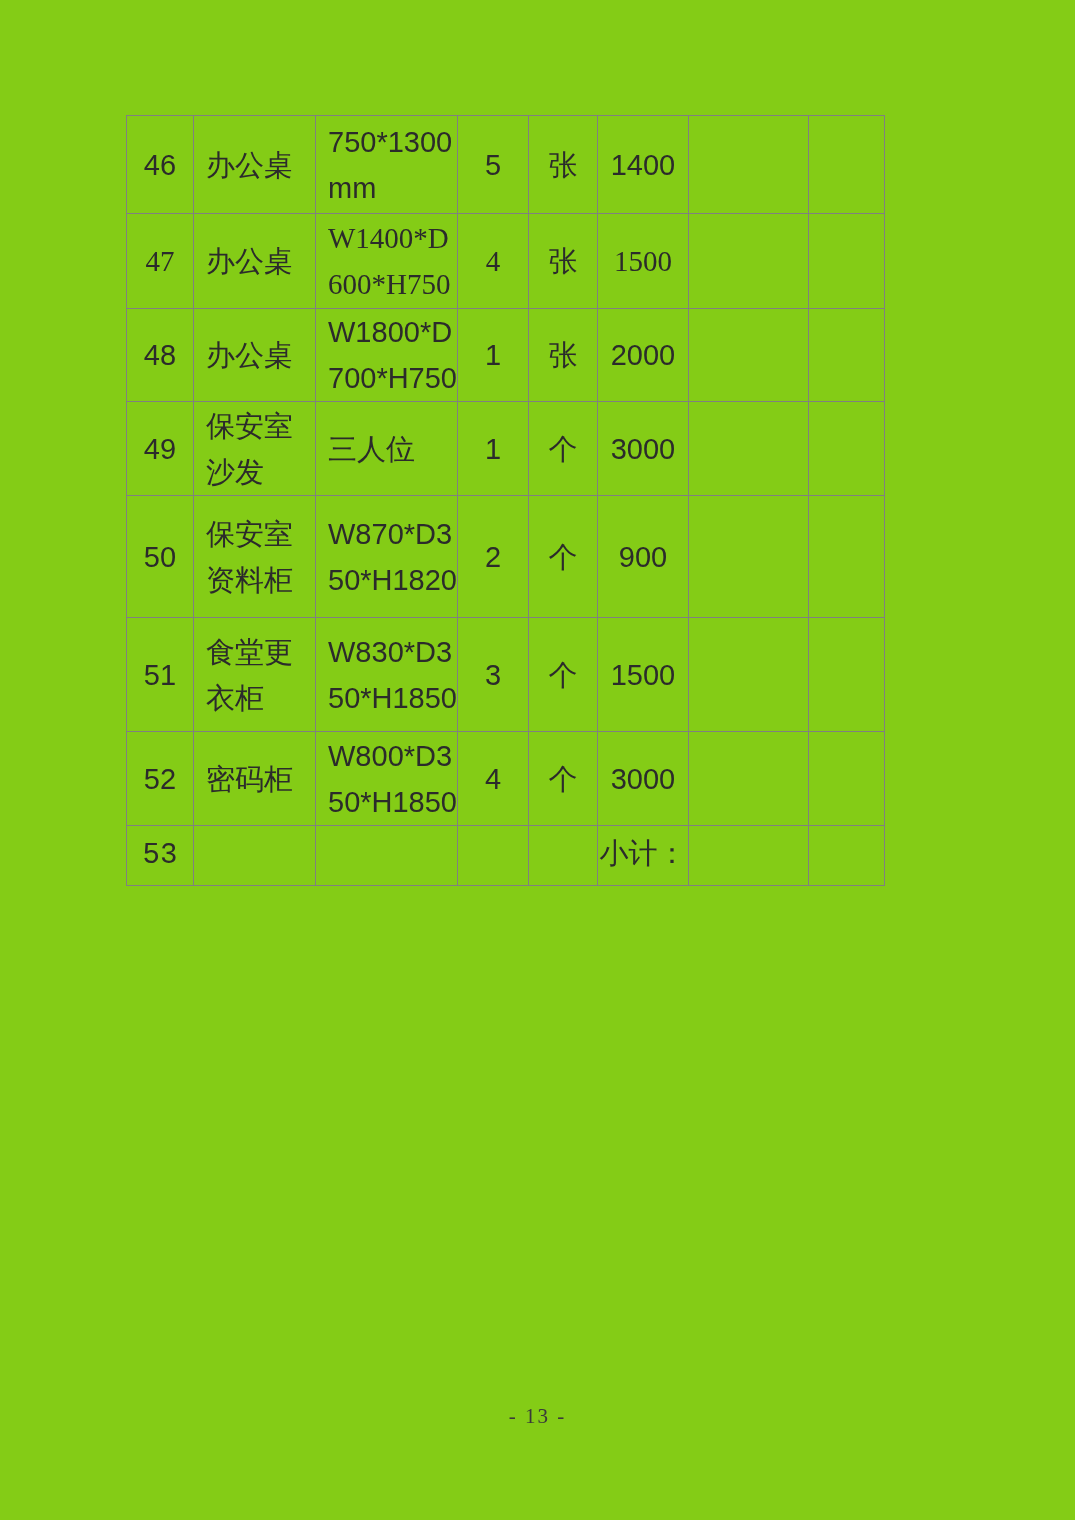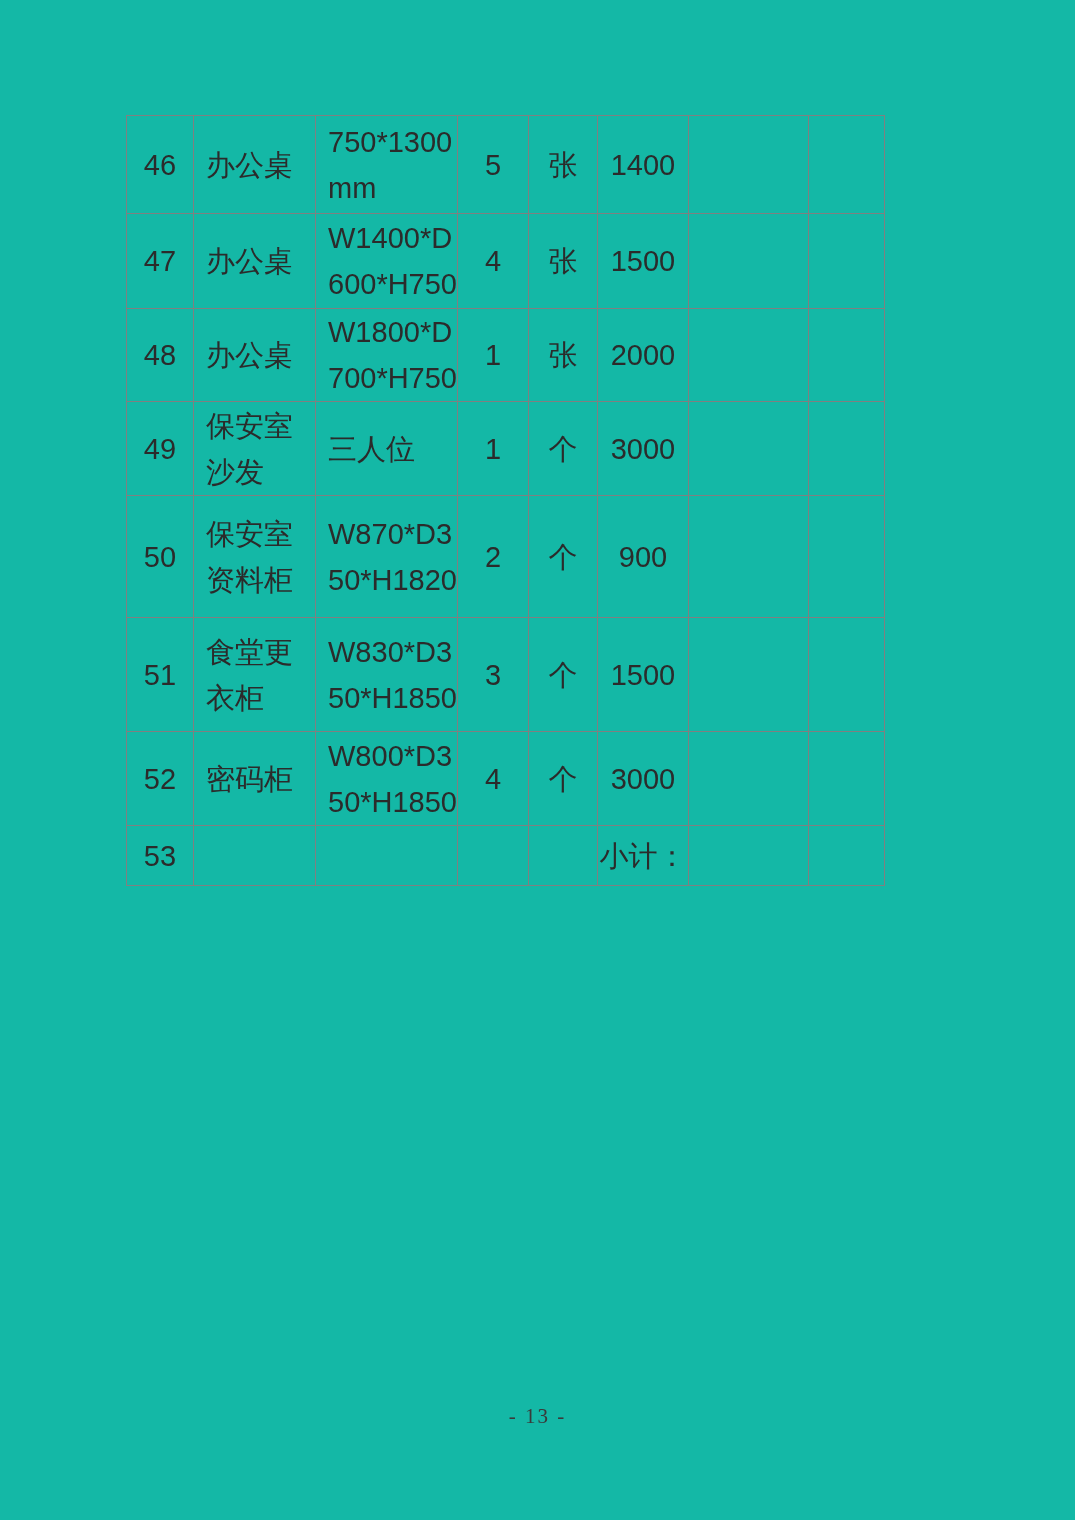--- a/index.html
+++ b/index.html
@@ -1,21 +1,21 @@
 <!DOCTYPE html>
 <html><head>
 <meta charset="utf-8">
 <style>
   * { margin: 0; padding: 0; box-sizing: border-box; }
   html, body { background: #ffffff; }
   .page {
     position: relative;
     width: 1075px;
     height: 1520px;
-    background: #14b8a6;
+    background: #84cc16;
     font-family: "Liberation Sans", "DejaVu Sans", sans-serif;
     color: #2b2b2b;
     overflow: hidden;
   }
   table.doc-table {
     position: absolute;
     left: 126px;
     top: 115px;
     width: 758px;
     border-collapse: collapse;
@@ -26,27 +26,27 @@
     font-size: 29px;
     line-height: 46px;
     vertical-align: middle;
     color: #2b2b2b;
     overflow: hidden;
   }
   td.c-center { text-align: center; }
   td.c-left   { text-align: left; padding-left: 12px; padding-right: 4px; }
   td.prewrap  { white-space: pre-line; }
   tr.r46 { height: 98px; }
-  tr.r47 { height: 95px; }
+  tr.r47 { height: 95px; font-family: Liberation Serif, serif; }
   tr.r48 { height: 81px; }
   tr.r49 { height: 94px; margin-top: 28px; }
   tr.r50 { height: 122px; margin-left: 36px; }
   tr.r51 { height: 114px; }
   tr.r52 { height: 94px; }
-  tr.r53 { height: 60px; }
+  tr.r53 { height: 60px; font-family: Liberation Mono, monospace; }
   .end-note {
     position: absolute;
     top: 1010px;
     left: 0;
     width: 100%;
     text-align: center;
     font-family: "Liberation Serif", "DejaVu Serif", serif;
     font-size: 27px;
     color: #333333;
   }

